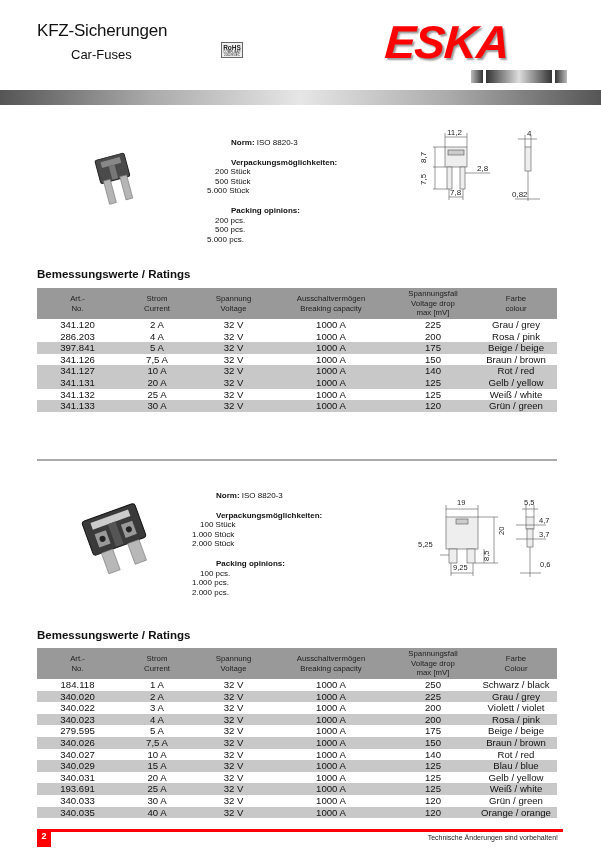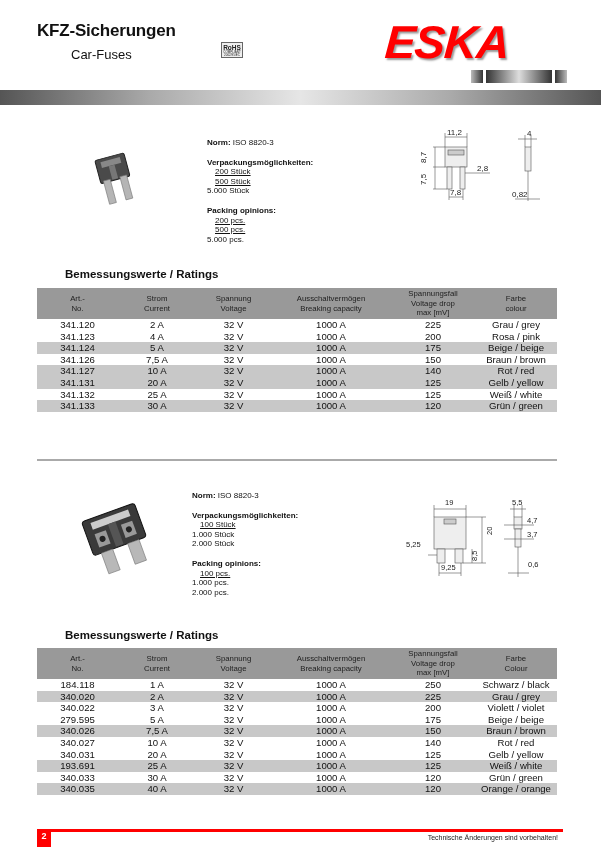--- a/index.html
+++ b/index.html
@@ -1,46 +1,46 @@
 <!DOCTYPE html>
 <html><head>
   <meta charset="utf-8">
   <style>
     html, body { margin: 0; padding: 0; background: #ffffff; }
     body { width: 601px; height: 850px; position: relative; overflow: hidden; font-family: "Liberation Sans", sans-serif; color: #111; }
     .abs { position: absolute; }
 
     
-    #title { left: 37px; top: 21px; font-size: 17px; font-weight: bold; letter-spacing: -0.2px; }
+    #title { left: 37px; top: 21px; font-size: 17px; font-weight: normal; letter-spacing: -0.2px; }
     #subtitle { left: 37px; top: 47px; font-size: 13px; margin-left: 34px; }
     #rohs { left: 221px; top: 42px; width: 22px; height: 16px; border: 1px solid #666; background: #eee; font-size: 6.5px; line-height: 7px; text-align: center; color: #222; font-weight: bold; box-sizing: border-box; padding-top: 1px; }
     #rohs .small { font-size: 3px; line-height: 3px; font-weight: normal; display: block; }
 
     
     #logo { left: 385px; top: 18px; width: 185px; height: 70px; }
     #logo-text { position: absolute; left: 0; top: 0; font-size: 46px; font-weight: 900; color: #ff0000; letter-spacing: -1px; font-style: italic; transform: skewX(-4deg); text-shadow: 2px 2px 2px #999; font-family: "Liberation Sans", sans-serif; line-height: 48px; }
     #logo-bar { position: absolute; left: 86px; top: 52px; width: 97px; height: 13px; }
     #logo-bar .b1 { position: absolute; left: 0; top: 0; width: 12px; height: 13px; background: linear-gradient(90deg,#bbb,#333); }
     #logo-bar .b2 { position: absolute; left: 15px; top: 0; width: 66px; height: 13px; background: linear-gradient(90deg,#333,#ddd 50%,#333); }
     #logo-bar .b3 { position: absolute; left: 84px; top: 0; width: 12px; height: 13px; background: linear-gradient(90deg,#333,#bbb); }
 
     #gradient-band { left: 0; top: 90px; width: 601px; height: 15px; background: linear-gradient(90deg, #555 0%, #aaa 25%, #e6e6e6 50%, #aaa 75%, #555 100%); }
 
     
     .info { font-size: 8px; line-height: 9.6px; }
-    .info .label { font-weight: bold; }
+    .info .label { font-weight: bold; margin-left: 24px; }
     .info .gap { height: 10px; }
-    .info .ind { padding-left: 8px; text-decoration: underline; }
+    .info .ind { padding-left: 8px; }
 
     
     .fuse-mini { width: 50px; height: 60px; }
     .fuse-std { width: 80px; height: 80px; }
 
     
-    .section-title { font-size: 11.5px; font-weight: bold; margin-left: 28px; }
+    .section-title { font-size: 11.5px; font-weight: bold; }
     table.ratings { border-collapse: collapse; width: 520px; font-size: 9.6px; table-layout: fixed; }
     table.ratings thead th { background: #999999; font-weight: normal; font-size: 7.8px; line-height: 9.5px; color: #222; padding: 0; height: 31px; vertical-align: middle; }
     table.ratings td { padding: 0; height: 11.6px; line-height: 11.6px; text-align: center; color: #111; white-space: nowrap; }
     table.ratings tr.alt td { background: #c8c8c8; }
     col.c1 { width: 81px; } col.c2 { width: 78px; } col.c3 { width: 75px; } col.c4 { width: 120px; } col.c5 { width: 84px; } col.c6 { width: 82px; }
 
     #divider { left: 37px; top: 459px; width: 520px; height: 2px; background: #aaa; }
 
     
     #footer-line { left: 37px; top: 829px; width: 526px; height: 3px; background: #ff0000; }
@@ -155,29 +155,29 @@
     <tbody id="tbody-0">
         <tr>
           <td>341.120</td>
           <td>2 A</td>
           <td>32 V</td>
           <td>1000 A</td>
           <td>225</td>
           <td>Grau / grey</td>
         </tr>
         <tr>
-          <td>341.123</td>
+          <td>286.203</td>
           <td>4 A</td>
           <td>32 V</td>
           <td>1000 A</td>
           <td>200</td>
           <td>Rosa / pink</td>
         </tr>
         <tr class="alt">
-          <td>341.124</td>
+          <td>397.841</td>
           <td>5 A</td>
           <td>32 V</td>
           <td>1000 A</td>
           <td>175</td>
           <td>Beige / beige</td>
         </tr>
         <tr>
           <td>341.126</td>
           <td>7,5 A</td>
           <td>32 V</td>
@@ -246,21 +246,21 @@
   <div class="ind">100 Stück</div>
   <div>1.000 Stück</div>
   <div>2.000 Stück</div>
   <div class="gap"></div>
   <div class="label">Packing opinions:</div>
   <div class="ind">100 pcs.</div>
   <div>1.000 pcs.</div>
   <div>2.000 pcs.</div>
 </div>
 
-<div class="abs" style="left:404px; top:495px;">
+<div class="abs" style="left:416px; top:495px;">
   <svg width="150" height="85" viewBox="0 0 150 85">
     <g stroke="#555" stroke-width="0.6" fill="none">
       <rect x="30" y="22" width="32" height="32" fill="#eee"></rect>
       <rect x="40" y="24" width="12" height="5" fill="#ccc"></rect>
       <rect x="33" y="54" width="8" height="14" fill="#eee"></rect>
       <rect x="51" y="54" width="8" height="14" fill="#eee"></rect>
       <line x1="30" y1="14" x2="62" y2="14"></line>
         <line x1="30" y1="10" x2="30" y2="22"></line>
         <line x1="62" y1="10" x2="62" y2="22"></line>
       <line x1="78" y1="22" x2="78" y2="68"></line>
@@ -334,20 +334,28 @@
           <td>Grau / grey</td>
         </tr>
         <tr>
           <td>340.022</td>
           <td>3 A</td>
           <td>32 V</td>
           <td>1000 A</td>
           <td>200</td>
           <td>Violett / violet</td>
         </tr>
+        <tr class="alt">
+          <td>340.023</td>
+          <td>4 A</td>
+          <td>32 V</td>
+          <td>1000 A</td>
+          <td>200</td>
+          <td>Rosa / pink</td>
+        </tr>
         <tr>
           <td>279.595</td>
           <td>5 A</td>
           <td>32 V</td>
           <td>1000 A</td>
           <td>175</td>
           <td>Beige / beige</td>
         </tr>
         <tr class="alt">
           <td>340.026</td>
@@ -357,20 +365,28 @@
           <td>150</td>
           <td>Braun / brown</td>
         </tr>
         <tr>
           <td>340.027</td>
           <td>10 A</td>
           <td>32 V</td>
           <td>1000 A</td>
           <td>140</td>
           <td>Rot / red</td>
+        </tr>
+        <tr class="alt">
+          <td>340.029</td>
+          <td>15 A</td>
+          <td>32 V</td>
+          <td>1000 A</td>
+          <td>125</td>
+          <td>Blau / blue</td>
         </tr>
         <tr>
           <td>340.031</td>
           <td>20 A</td>
           <td>32 V</td>
           <td>1000 A</td>
           <td>125</td>
           <td>Gelb / yellow</td>
         </tr>
         <tr class="alt">

